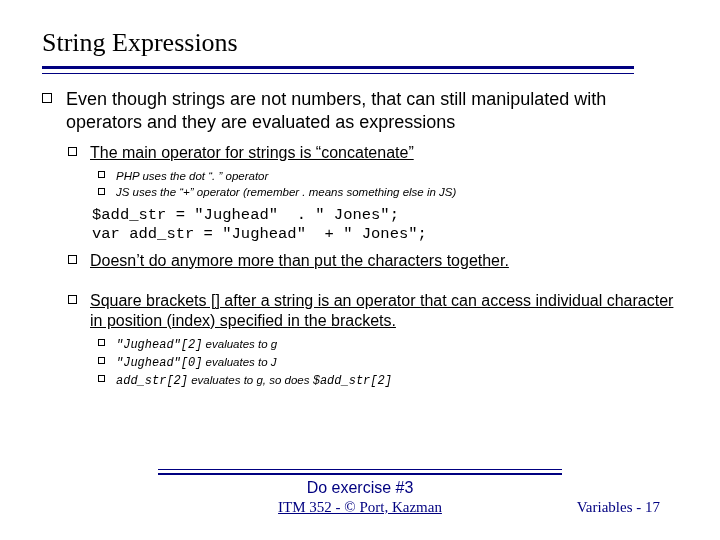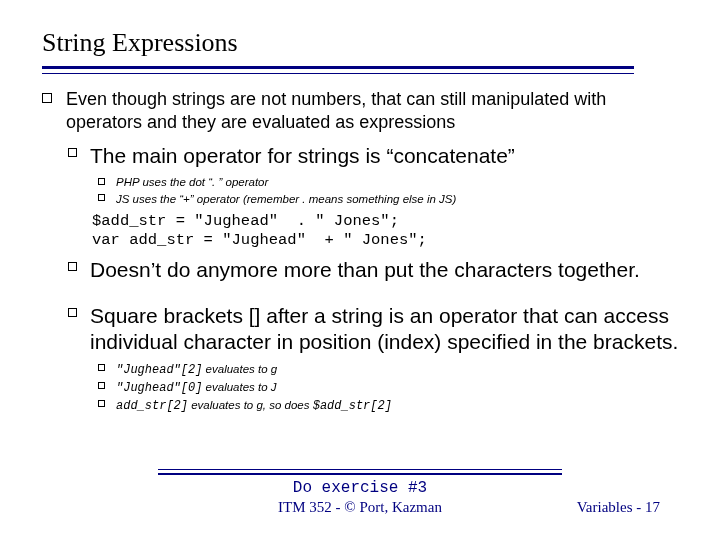--- a/index.html
+++ b/index.html
@@ -4,36 +4,36 @@
 <style>
   * { margin: 0; padding: 0; box-sizing: border-box; }
   html, body { width: 720px; height: 540px; background: #fff; font-family: "Times New Roman", Times, serif; color: #000; }
   .slide { position: relative; width: 720px; height: 540px; padding: 28px 34px 0 42px; }
   .title { font-size: 26px; font-weight: 400; margin-bottom: 8px; }
   .rule-thick { height: 3px; background: #000080; margin-bottom: 4px; width: 92%; }
   .rule-thin  { height: 0; border-top: 1px solid #000080; width: 92%; }
   .content { padding-top: 14px; font-family: Arial, Helvetica, sans-serif; font-size: 18px; line-height: 1.25; }
 
   .b1 { margin-left: 0;    padding-left: 24px; position: relative; margin-bottom: 10px; }
-  .b2 { margin-left: 26px; padding-left: 22px; position: relative; margin-bottom: 6px; font-size: 21px; }
+  .b2 { margin-left: 26px; padding-left: 22px; position: relative; margin-bottom: 6px; font-size: 16px; text-decoration: underline; }
   .b3 { margin-left: 56px; padding-left: 18px; position: relative; margin-bottom: 2px; font-size: 11.5px; font-style: italic; }
 
   .bullet { position: absolute; left: 0; top: 0.25em; width: 10px; height: 10px; border: 1px solid #000; background: #fff; }
   .b2 .bullet { width: 9px; height: 9px; }
   .b3 .bullet { width: 7px; height: 7px; top: 0.2em; }
 
   .code { font-family: "Courier New", Courier, monospace; font-size: 15.5px; white-space: pre; margin: 6px 0 6px 50px; line-height: 1.25; }
   .mono-inline { font-family: "Courier New", Courier, monospace; font-size: 12px; }
 
   .footer { position: absolute; left: 0; right: 0; bottom: 24px; text-align: center; }
   .footer-rule-thin  { height: 0; border-top: 1px solid #000080; width: 56%; margin: 0 auto 3px auto; }
   .footer-rule-thick { height: 2.5px; background: #000080; width: 56%; margin: 0 auto 4px auto; }
-  .footer-exercise { color: #000080; font-family: Liberation Mono, monospace; font-size: 16px; }
+  .footer-exercise { color: #000080; font-family: Liberation Sans, sans-serif; font-size: 16px; }
   .footer-line { position: relative; width: 100%; font-family: "Times New Roman", serif; font-size: 15px; color: #000080; margin-top: 2px; }
-  .footer-center { display: inline-block; }
+  .footer-center { display: inline-block; text-decoration: underline; }
   .footer-right { position: absolute; right: 60px; }
 </style>
 </head>
 <body>
 
 <div class="slide">
 
   <div class="title">String Expressions</div>
   <div class="rule-thick"></div>
   <div class="rule-thin"></div>

